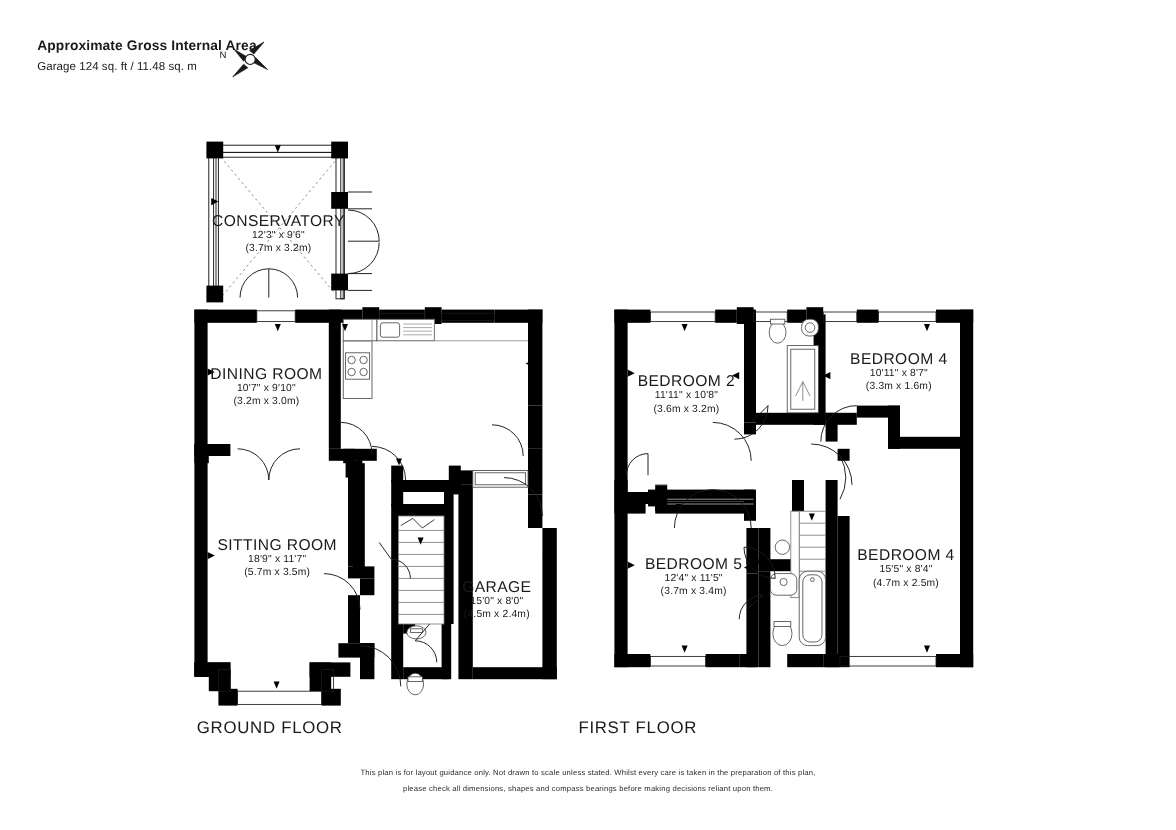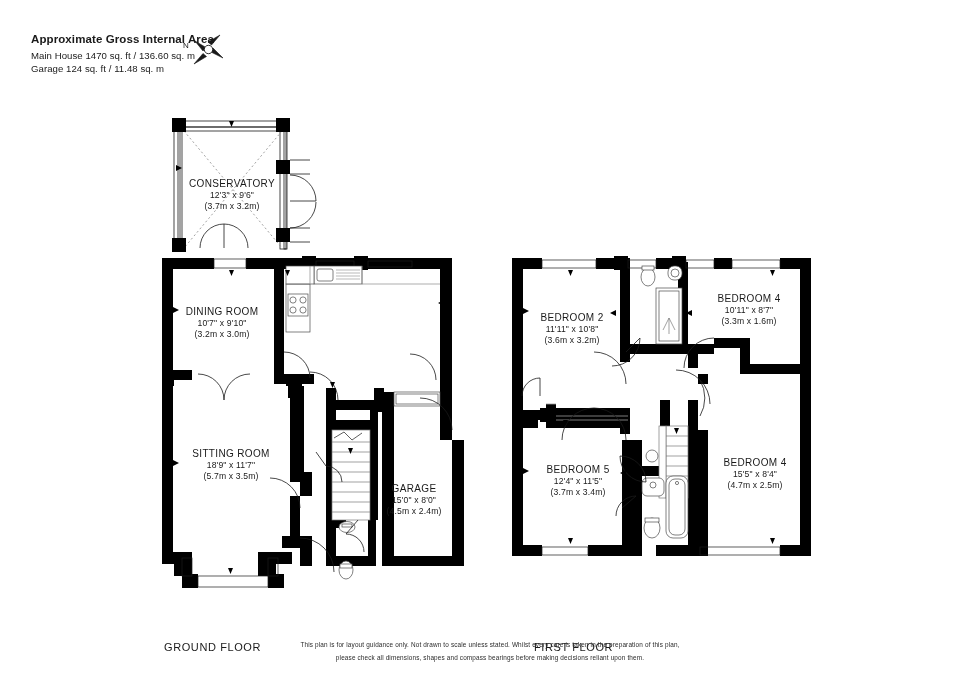--- a/index.html
+++ b/index.html
@@ -71,38 +71,37 @@
 
   
   .room-label {
     position: absolute;
     text-align: center;
     line-height: 11.6px;
     white-space: nowrap;
     transform: translateX(-50%);
   }
   .room-name {
-    font-size: 10px;
+    font-size: 13px;
     letter-spacing: 0.35px;
   }
   .room-dim {
     font-size: 8.6px;
     letter-spacing: 0.15px;
   }
   .room-dim-m {
     font-size: 8.6px;
     letter-spacing: 0.15px;
   }
 
   
   .floor-caption {
     position: absolute;
-    font-size: 11px;
+    font-size: 14px;
     letter-spacing: 0.6px;
-    margin-top: 43px;
   }
 
   
   #footer-block {
     position: absolute;
     left: 0;
     top: 638px;
     width: 980px;
     text-align: center;
   }
@@ -113,21 +112,20 @@
     color: #2b2b2b;
   }
 </style>
 </head>
 <body>
 
 <div id="plan-root">
 
   <div id="header-block">
     <div id="header-title">Approximate Gross Internal Area</div>
-    <div class="area-line">Main House 1470 sq. ft / 136.60 sq. m</div>
     <div class="area-line">Garage 124 sq. ft / 11.48 sq. m</div>
   </div>
 
   <div id="compass">
     <div id="compass-label">N</div>
     <svg width="46" height="42" viewBox="0 0 46 42">
       <g fill="#1a1a1a" stroke="#1a1a1a" stroke-width="0.6">
 
         <path d="M37,7 L28.5,17 L25,14 Z"></path>
         <path d="M11,36 L20,25.5 L23.5,28.5 Z"></path>
@@ -526,20 +524,20 @@
     <div class="room-dim-m">(3.7m x 3.4m)</div>
   </div>
 
   <div class="room-label" style="left:755px; top:457px;">
     <div class="room-name">BEDROOM 4</div>
     <div class="room-dim">15'5" x 8'4"</div>
     <div class="room-dim-m">(4.7m x 2.5m)</div>
   </div>
 
   <div class="floor-caption" style="left:164px; top:598px;">GROUND FLOOR</div>
-  <div class="floor-caption" style="left:534px; top:598px;text-align:center;">FIRST FLOOR</div>
+  <div class="floor-caption" style="left:482px; top:598px;text-align:center;">FIRST FLOOR</div>
 
   <div id="footer-block">
     <div class="footer-line">This plan is for layout guidance only.  Not drawn to scale unless stated. Whilst every care is taken in the preparation of this plan,</div>
     <div class="footer-line">please check all dimensions, shapes and compass bearings before making decisions reliant upon them.</div>
   </div>
 
 </div>
 
 </body></html>

